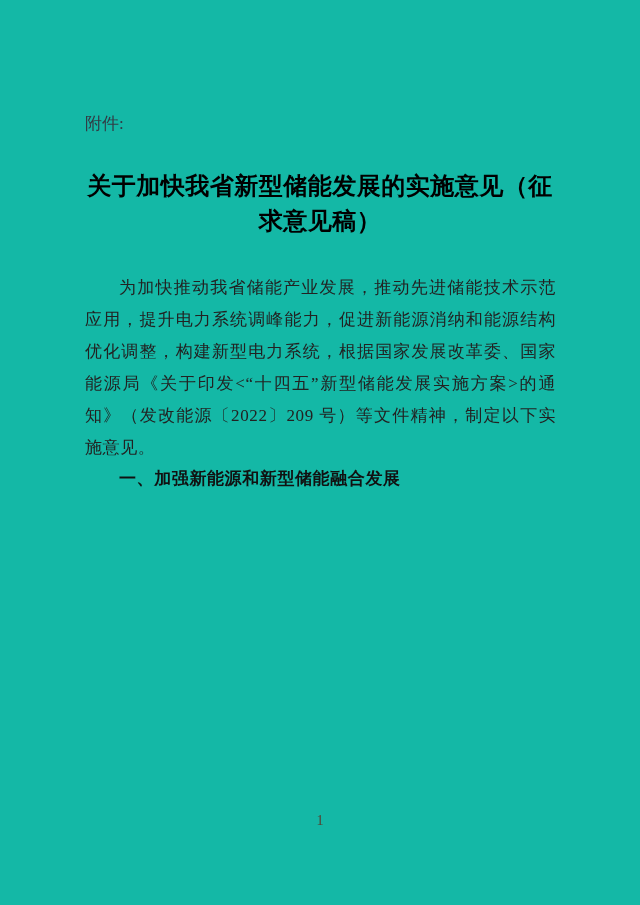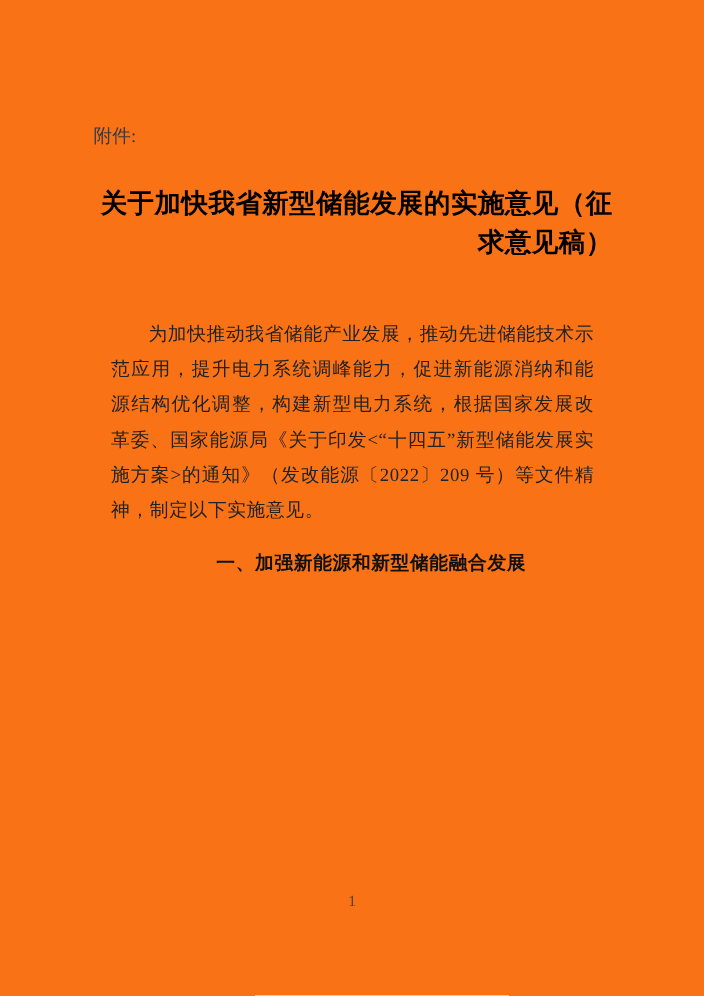--- a/index.html
+++ b/index.html
@@ -4,66 +4,66 @@
 <style>
   html, body {
     margin: 0;
     padding: 0;
     background: #ffffff;
   }
   .page {
     position: relative;
     width: 640px;
     height: 905px;
-    background: #f97316;
+    background: #14b8a6;
     font-family: "Liberation Serif", serif;
     color: #222222;
     overflow: hidden;
   }
   .attachment {
     position: absolute;
     left: 85px;
     top: 112px;
     font-size: 17px;
     color: #333a44;
   }
   .doc-title {
     position: absolute;
     left: 83px;
     top: 169px;
     width: 474px;
     margin: 0;
-    text-align: right;
+    text-align: center;
     font-size: 24px;
     line-height: 35px;
     font-weight: bold;
     color: #000000;
     letter-spacing: 0.5px;
     font-family: "Liberation Serif", serif;
   }
   .content {
     position: absolute;
     left: 85px;
     top: 272px;
     width: 471px;
     font-size: 17px;
     line-height: 32px;
     text-align: justify;
     text-justify: inter-character;
     letter-spacing: 0.6px;
   }
   .content p {
-    margin: 16px;
+    margin: 0;
     text-indent: 2em;
   }
   .section-heading {
     font-weight: bold;
     color: #111111;
-    font-family: Liberation Serif, serif;
-    text-align: center;
+    font-family: Liberation Mono, monospace;
+    text-align: left;
   }
   .lead {
     font-weight: bold;
     color: #111111;
     font-family: "Liberation Sans", sans-serif;
   }
   .page-number {
     position: absolute;
     left: 0;
     top: 813px;

